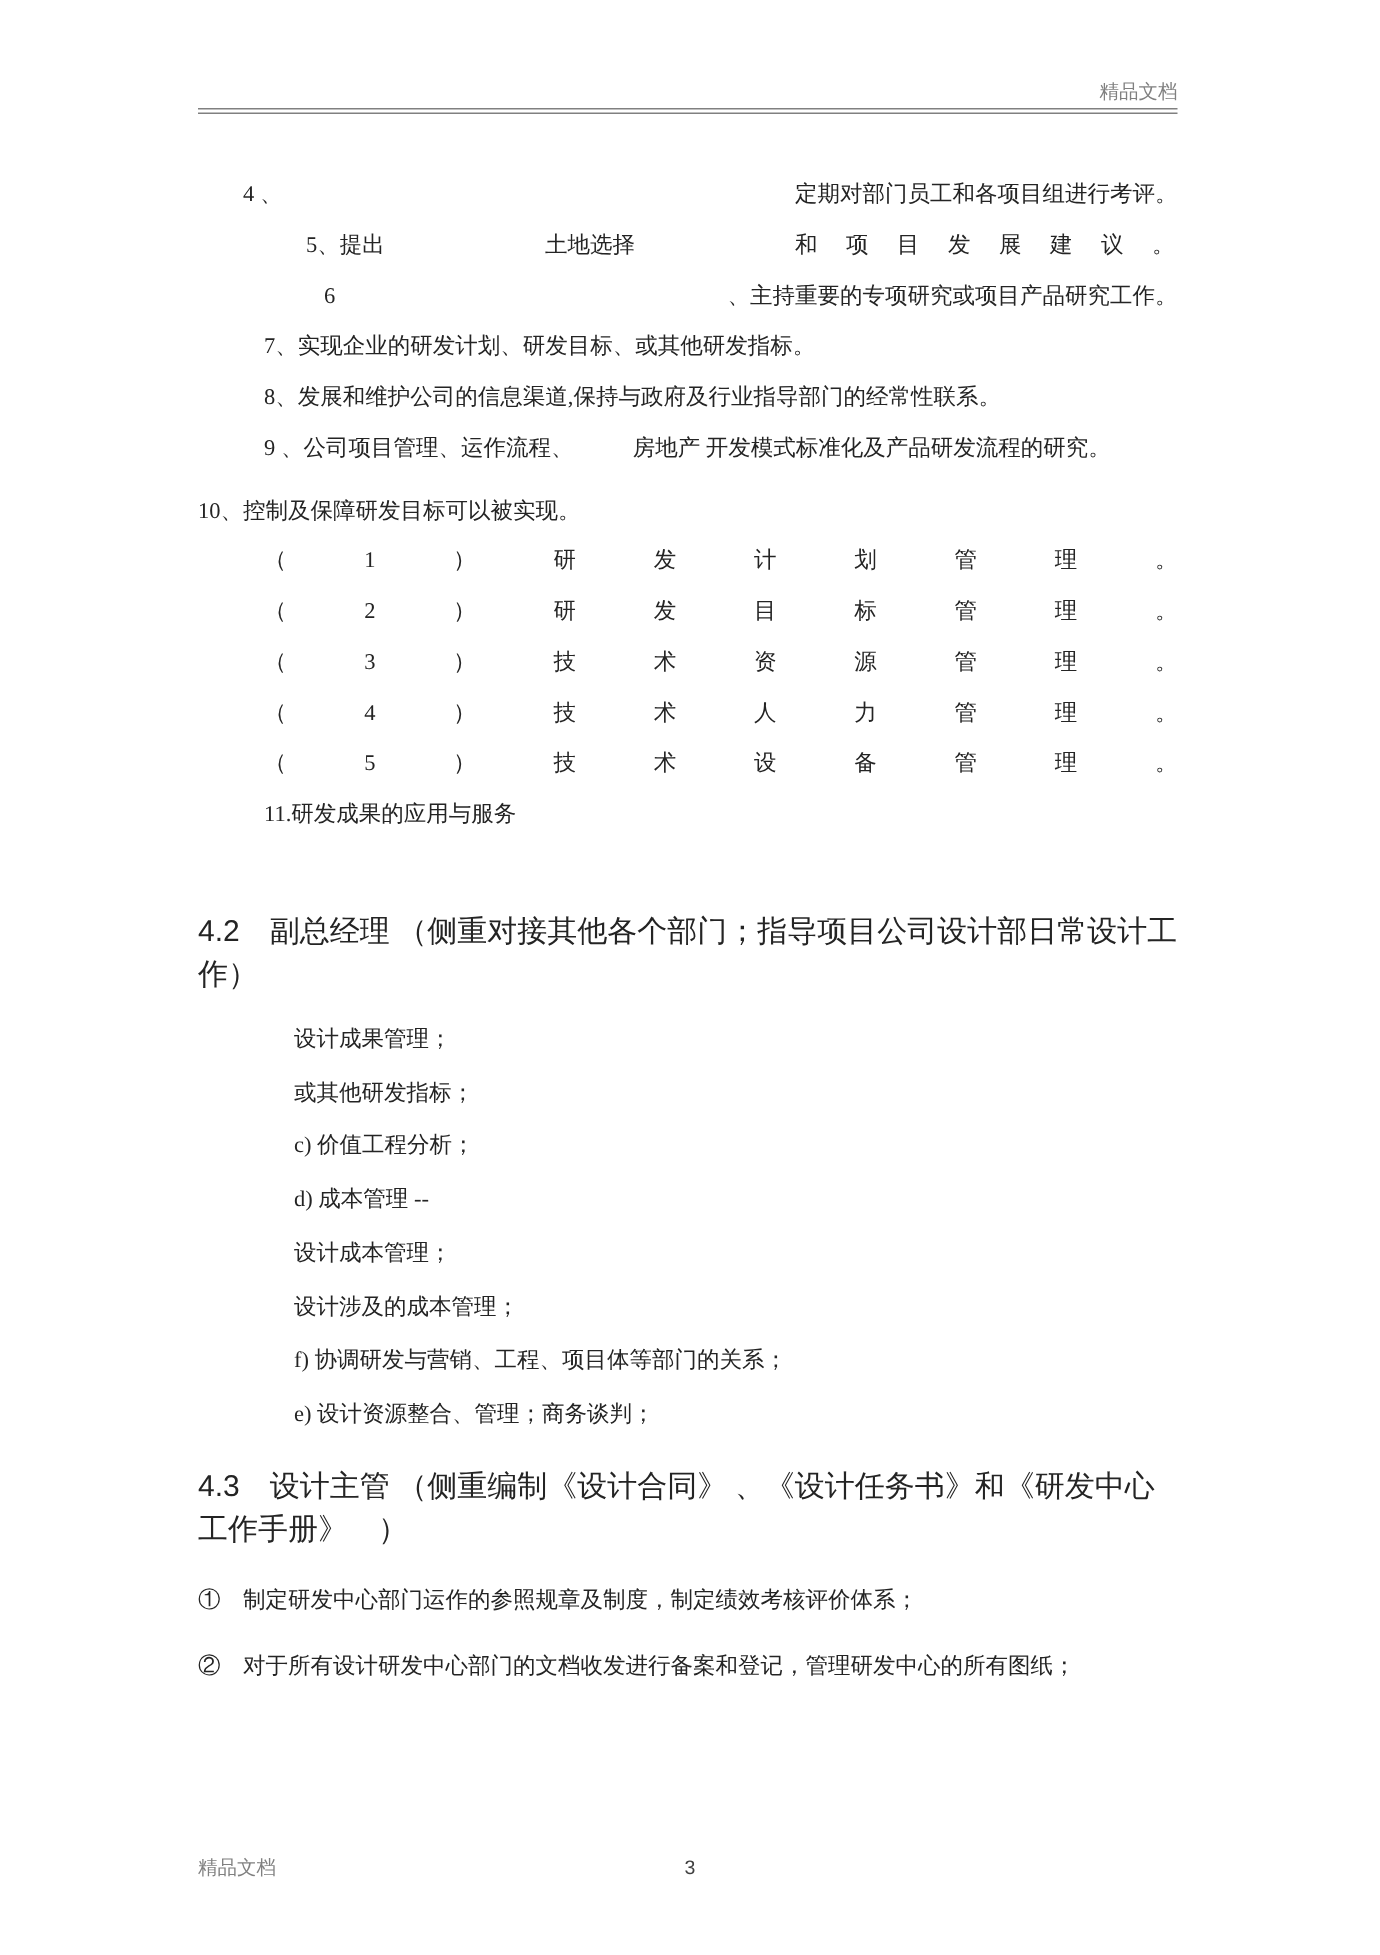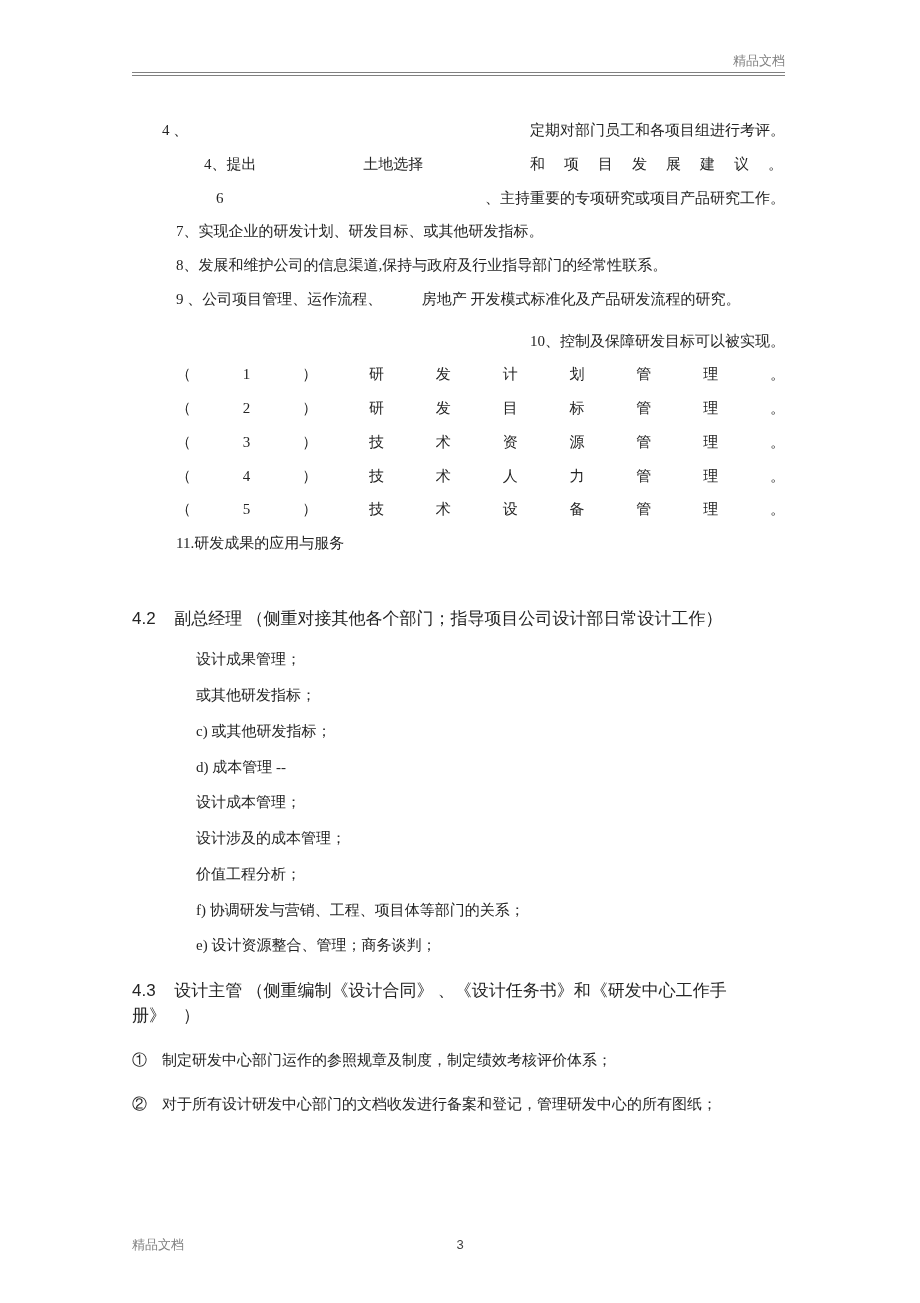--- a/index.html
+++ b/index.html
@@ -48,33 +48,32 @@
     font-size: 15px;
   }
   .row-left {
     margin-bottom: 12px;
     font-size: 15px;
   }
   .ind-1 { padding-left: 30px; }
   .ind-2 { padding-left: 44px; }
   .ind-3 { padding-left: 72px; }
   .right-block {
-    text-align: right;
     margin-bottom: 12px;
     margin-top: 20px;
   }
   .table-row {
     display: flex;
     justify-content: space-between;
     margin: 0 0 12px 44px;
     font-size: 15px;
   }
   .table-row > span { }
   .sec-head {
-    font-size: 17px;
+    font-size: 20px;
     margin: 34px 0 18px 0;
   }
   .sub-A {
     margin: 8px 0 14px 30px;
   }
   .sub-line {
     margin: 0 0 14px 64px;
   }
   .sub-line2 {
     margin: 0 0 14px 64px;
@@ -105,21 +104,21 @@
   <div class="hr-top"></div>
 
   <div class="content">
 
     <div class="row-just ind-1">
       <span>4 、</span>
       <span>定期对部门员工和各项目组进行考评。</span>
     </div>
 
     <div class="row-just ind-3" style="padding-right:0;">
-      <span>4、提出</span>
+      <span>5、提出</span>
       <span>土地选择</span>
       <span style="letter-spacing:2px;">和　项　目　发　展　建　议　。</span>
     </div>
 
     <div class="row-just ind-3">
       <span style="padding-left:12px;">6</span>
       <span>、主持重要的专项研究或项目产品研究工作。</span>
     </div>
 
     <div class="row-left ind-2">7、实现企业的研发计划、研发目标、或其他研发指标。</div>
@@ -199,25 +198,24 @@
 
     <div class="row-left ind-2">11.研发成果的应用与服务</div>
 
     <div class="sec-head" style="margin-top:52px;">
       <span class="arial">4.2</span>
       <span style="display:inline-block; width:10px;"></span>
       <span>副总经理 （侧重对接其他各个部门；指导项目公司设计部日常设计工作）</span>
     </div>
     <div class="sub-line2">设计成果管理；</div>
     <div class="sub-line2">或其他研发指标；</div>
-    <div class="sub-line">c) 或其他研发指标；</div>
+    <div class="sub-line">c) 价值工程分析；</div>
     <div class="sub-line">d) 成本管理 --</div>
     <div class="sub-line2">设计成本管理；</div>
     <div class="sub-line2">设计涉及的成本管理；</div>
-    <div class="sub-line2">价值工程分析；</div>
     <div class="sub-line">f) 协调研发与营销、工程、项目体等部门的关系；</div>
     <div class="sub-line">e) 设计资源整合、管理；商务谈判；</div>
 
     <div class="sec-head" style="margin-top:22px;">
       <span class="arial">4.3</span>
       <span style="display:inline-block; width:10px;"></span>
       <span>设计主管 （侧重编制《设计合同》 、《设计任务书》和《研发中心工作手册》　）</span>
     </div>
     <div class="row-left" style="margin-top:22px;">①　制定研发中心部门运作的参照规章及制度，制定绩效考核评价体系；</div>
     <div class="row-left" style="margin-top:22px;">②　对于所有设计研发中心部门的文档收发进行备案和登记，管理研发中心的所有图纸；</div>

